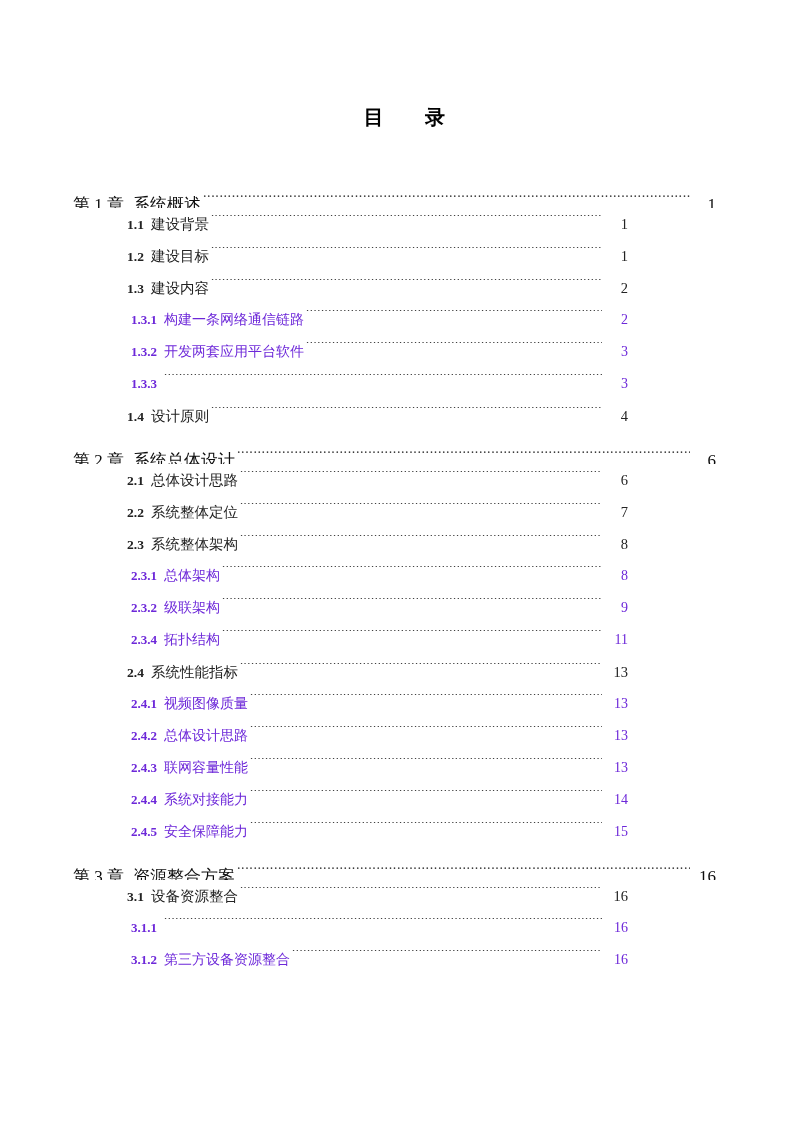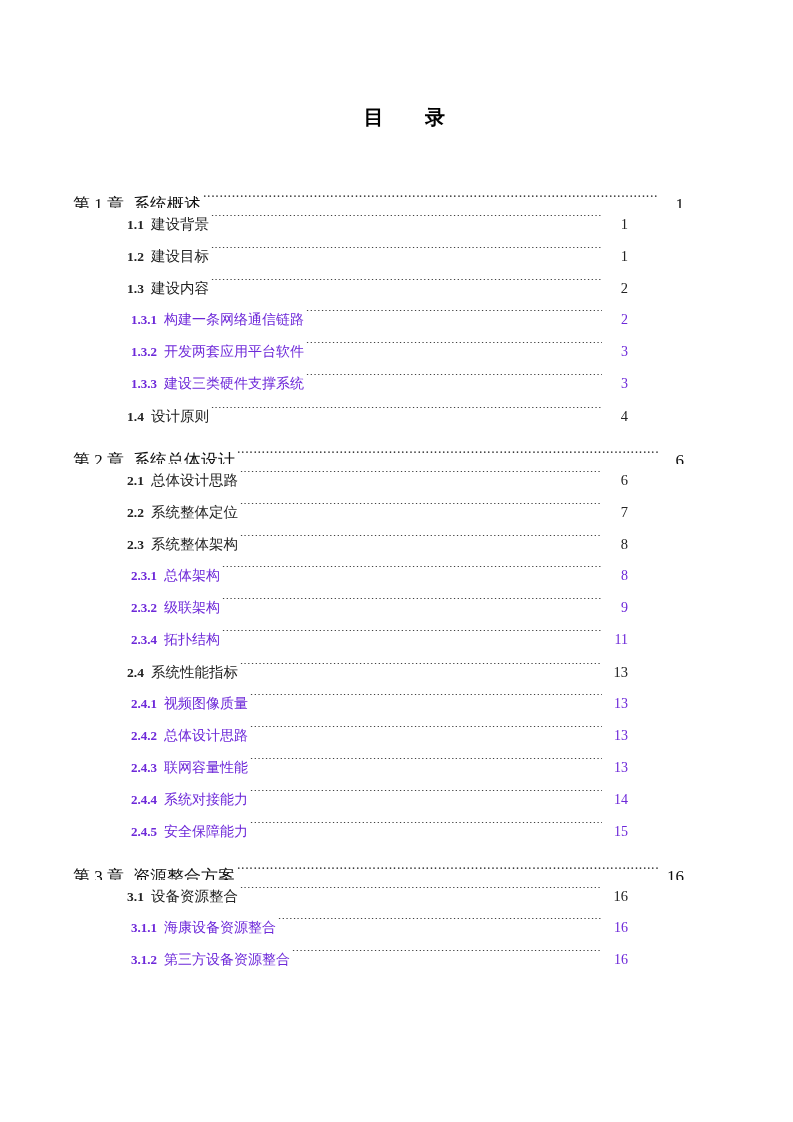--- a/index.html
+++ b/index.html
@@ -94,21 +94,21 @@
     white-space: pre;
     padding-left: 4px;
   }
 
   
   .lvl1 {
     font-size: 17px;
     font-weight: normal;
     color: #0d0d0d;
     padding-left: 73px;
-    padding-right: 109px;
+    padding-right: 77px;
   }
   .lvl1 .num { padding-right: 9px; font-size: 17px; }
   .lvl1 .label { font-size: 17px; margin-top: 13px; }
   .lvl1 .pageno { width: 22px; font-size: 17px; }
   .lvl1 .leader::after { font-size: 14px; bottom: 1px; }
 
   
   .lvl2 {
     font-size: 14.5px;
     color: #232323;
@@ -171,21 +171,20 @@
         <span class="pageno">2</span>
       </div>
       <div class="toc-entry lvl3">
         <span class="num">1.3.2</span>
         <span class="label">开发两套应用平台软件</span>
         <span class="leader"></span>
         <span class="pageno">3</span>
       </div>
       <div class="toc-entry lvl3">
         <span class="num">1.3.3</span>
-        <span class="label">建设三类硬件支撑系统</span>
         <span class="leader"></span>
         <span class="pageno">3</span>
       </div>
       <div class="toc-entry lvl2">
         <span class="num">1.4</span>
         <span class="label">设计原则</span>
         <span class="leader"></span>
         <span class="pageno">4</span>
       </div>
       <div class="toc-entry lvl1">
@@ -273,21 +272,20 @@
         <span class="pageno">16</span>
       </div>
       <div class="toc-entry lvl2">
         <span class="num">3.1</span>
         <span class="label">设备资源整合</span>
         <span class="leader"></span>
         <span class="pageno">16</span>
       </div>
       <div class="toc-entry lvl3">
         <span class="num">3.1.1</span>
-        <span class="label">海康设备资源整合</span>
         <span class="leader"></span>
         <span class="pageno">16</span>
       </div>
       <div class="toc-entry lvl3">
         <span class="num">3.1.2</span>
         <span class="label">第三方设备资源整合</span>
         <span class="leader"></span>
         <span class="pageno">16</span>
       </div>
     </div>

